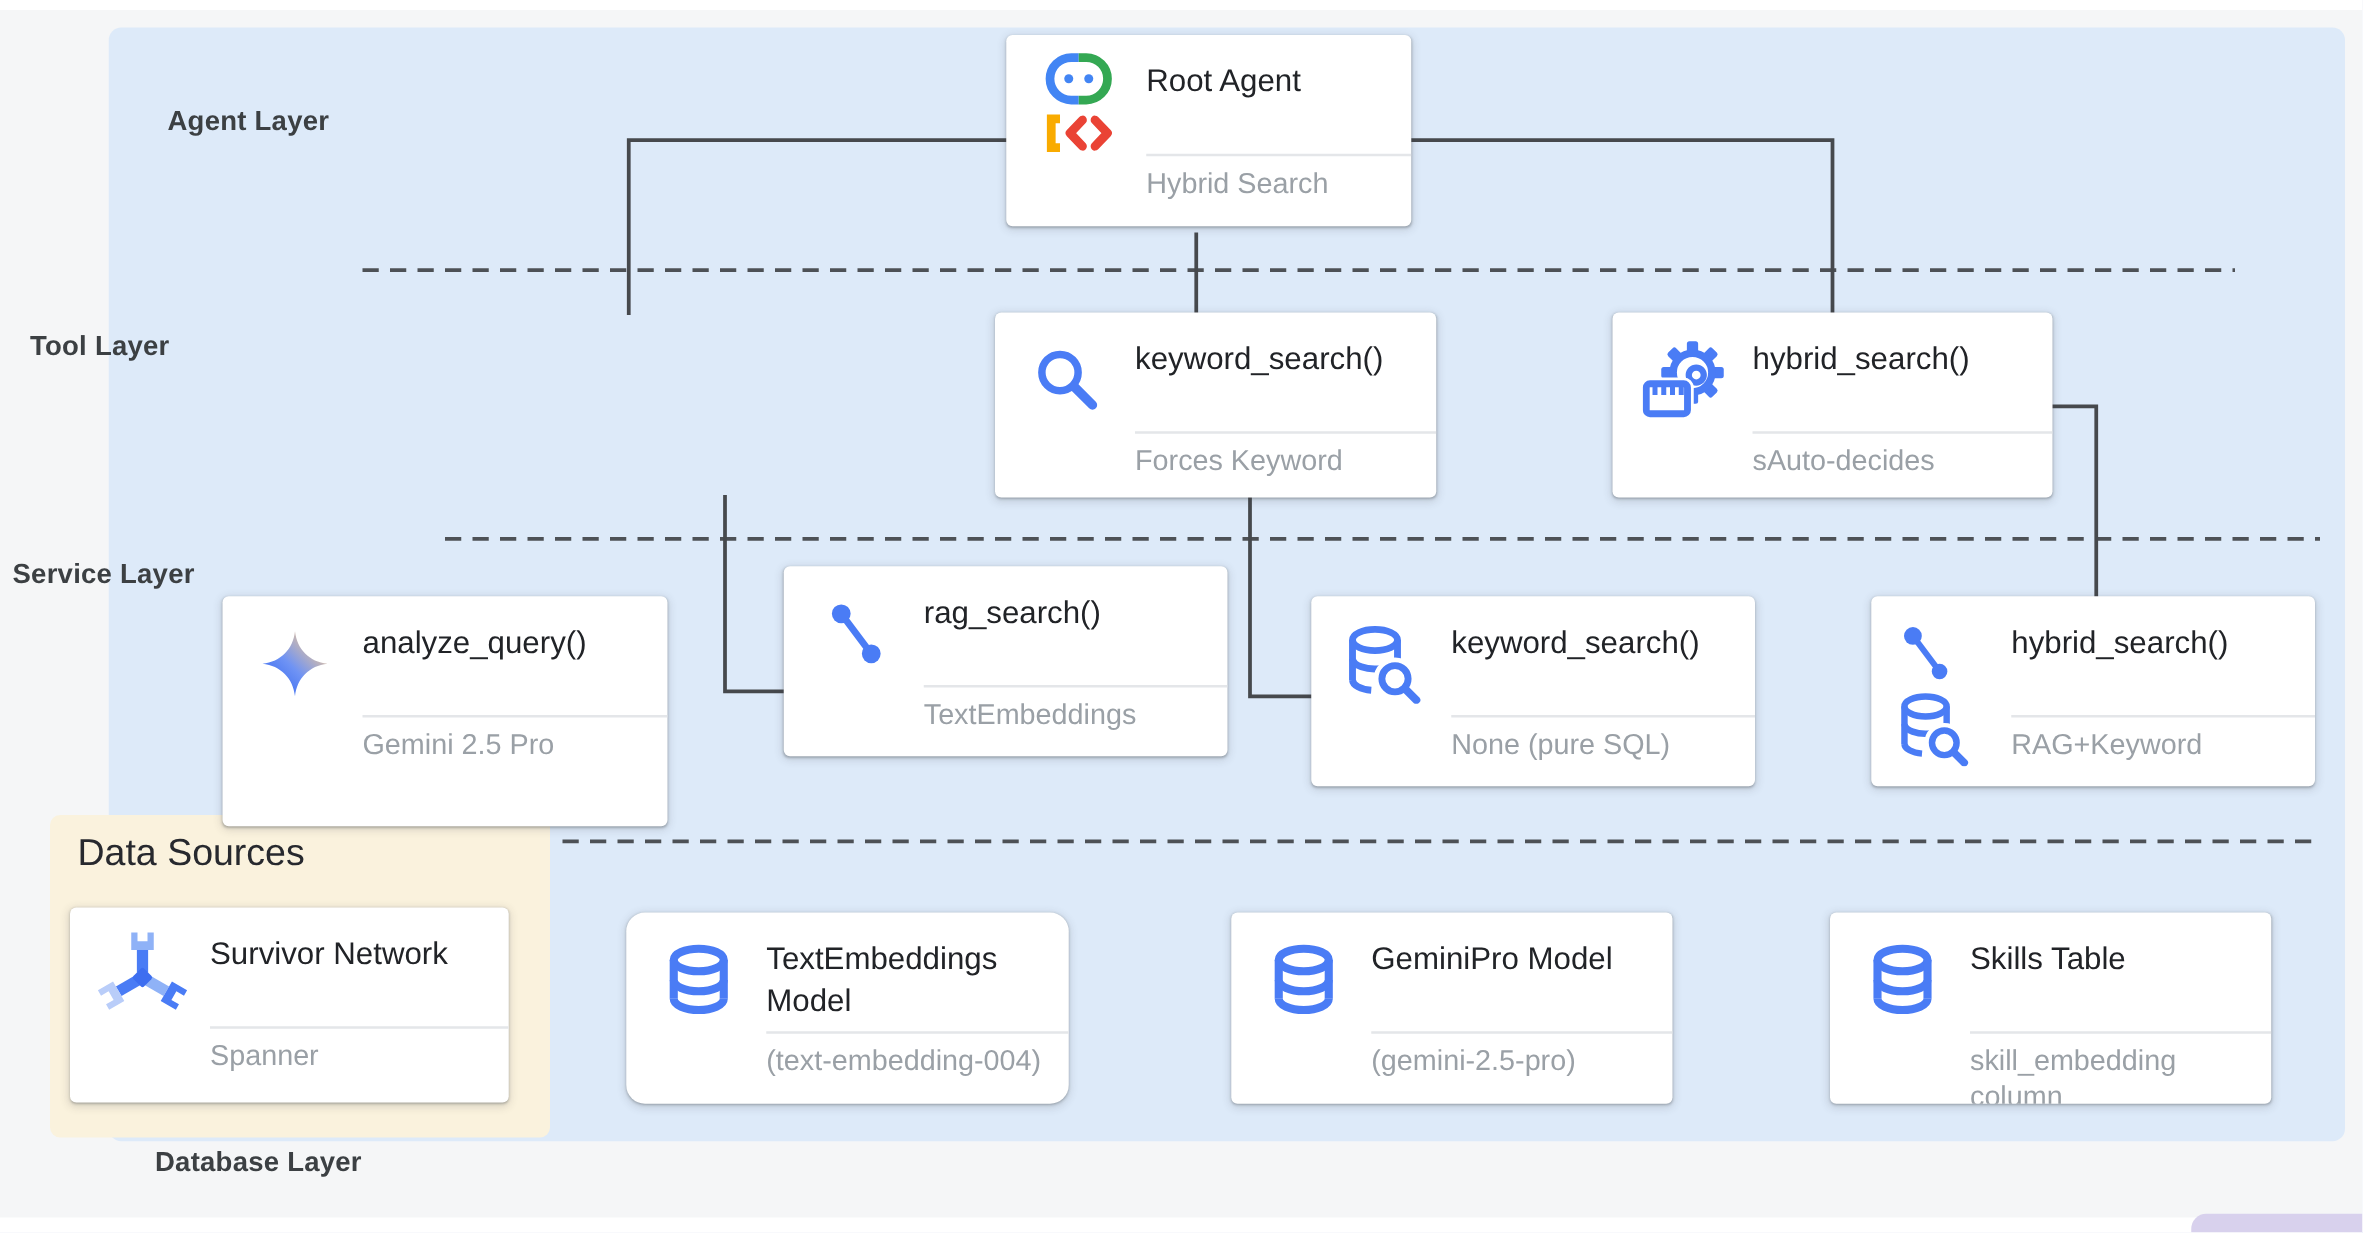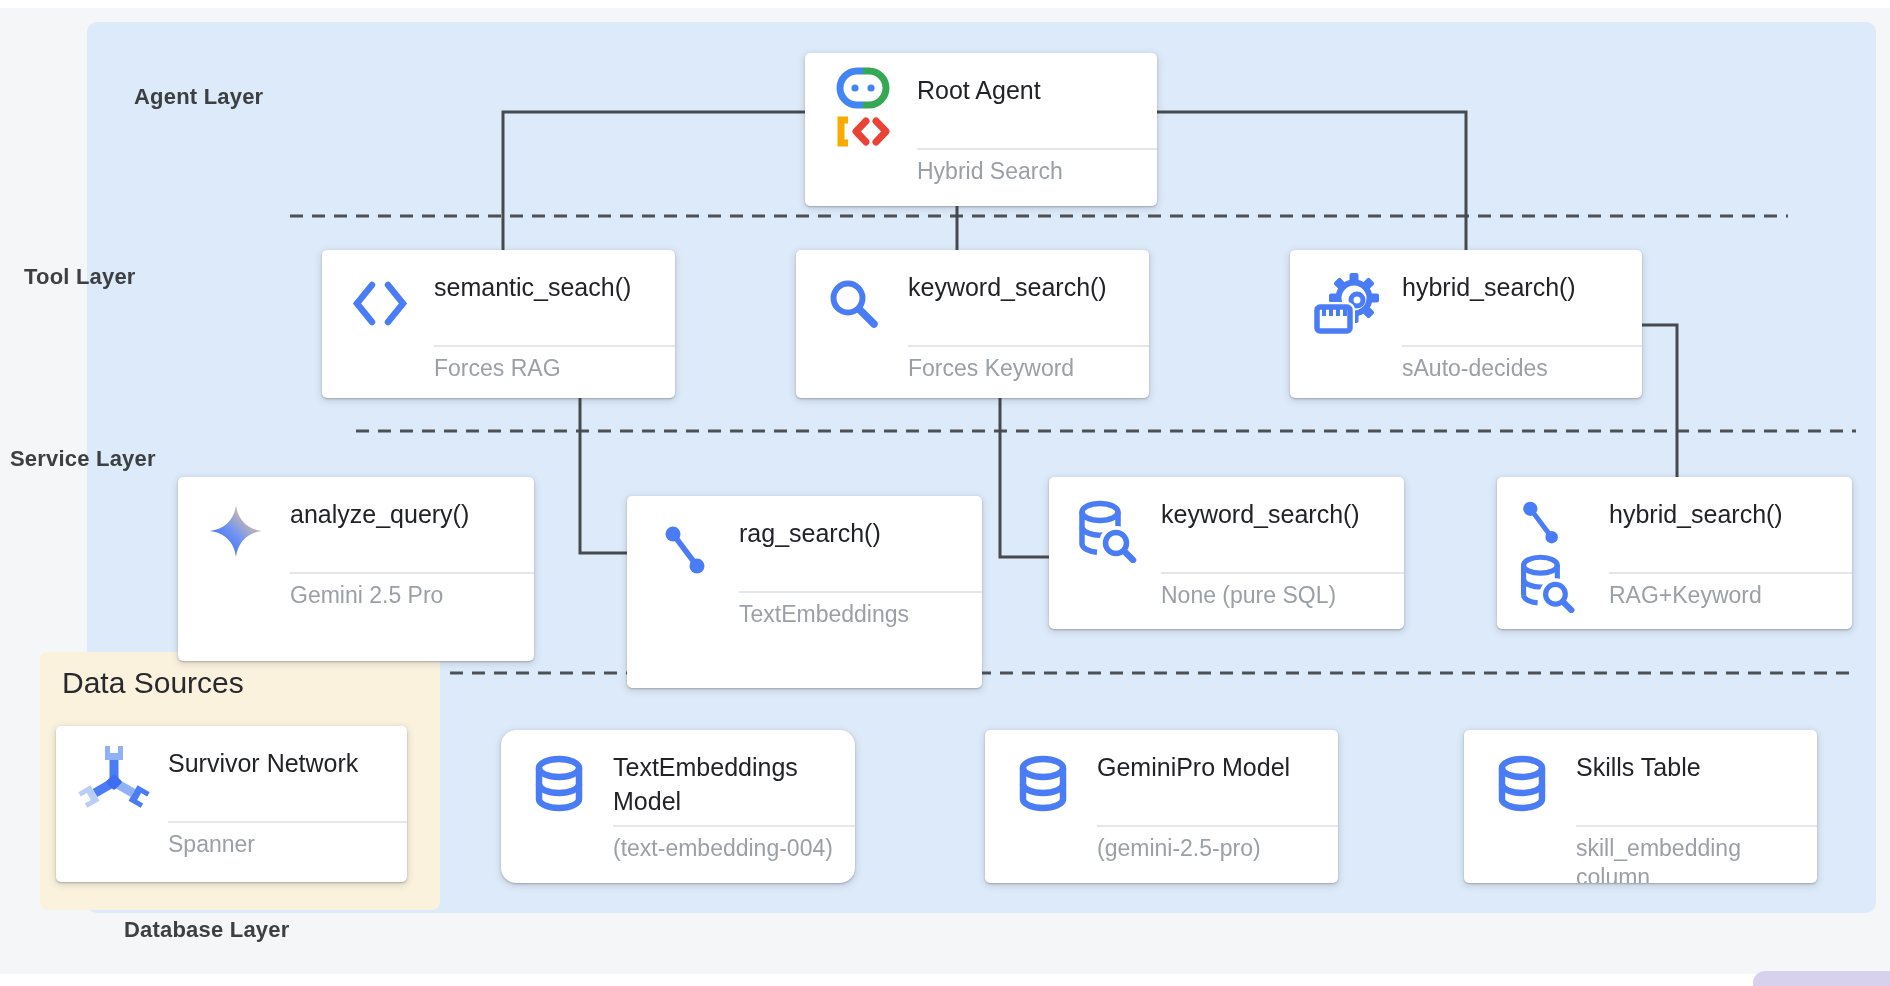--- a/index.html
+++ b/index.html
@@ -25,26 +25,26 @@
   .card{position:absolute;background:#ffffff;border-radius:5px;overflow:hidden;
         box-shadow:0 1px 2px rgba(60,64,67,.32), 0 2px 7px 1px rgba(60,64,67,.16);}
   .card-icon{position:absolute;left:20px;top:18px;width:76px;height:72px;
              display:flex;align-items:center;justify-content:center;}
   .card-icon.tall{top:10px;height:86px;}
   .card-icon.stack{top:12px;height:132px;flex-direction:column;gap:4px;align-items:flex-start;}
   .card-title{position:absolute;left:112px;top:20px;right:10px;font-size:25px;line-height:34px;color:#212327;}
   .card-divider{position:absolute;left:112px;right:0;top:95px;height:2px;background:#e4e6e9;}
   .card-sub{position:absolute;left:112px;top:104px;right:6px;font-size:23px;line-height:29px;color:#9aa0a6;}
   
-  #card-root       {left:805px; top:53px;  width:352px;height:153px;}
+  #card-root       {left:805px; top:28px;  width:324px;height:153px;}
   #card-semantic   {left:322px; top:250px; width:353px;height:148px;}
   #card-keytool    {left:796px; top:250px; width:353px;height:148px;}
   #card-hybtool    {left:1290px;top:250px; width:352px;height:148px;}
   #card-analyze    {left:178px; top:477px; width:356px;height:184px;}
-  #card-rag        {left:627px; top:496px; width:355px;height:192px;}
+  #card-rag        {left:627px; top:453px; width:355px;height:152px;}
   #card-keysvc     {left:1049px;top:477px; width:355px;height:152px;}
   #card-hybsvc     {left:1497px;top:477px; width:355px;height:152px;}
   #card-survivor   {left:56px;  top:726px; width:351px;height:156px;}
   #card-textembed  {left:501px; top:730px; width:354px;height:153px;border-radius:15px;}
   #card-geminipro  {left:985px; top:730px; width:353px;height:153px;}
   #card-skills     {left:1464px;top:730px; width:353px;height:153px;}
 </style>
 </head>
 <body>
 
@@ -82,31 +82,20 @@
         <path d="M17 56 h-7 v23 h7" fill="none" stroke="#f9ab00" stroke-width="7"></path>
         <path d="M35 57 L25 67.5 L35 78" fill="none" stroke="#ea4335" stroke-width="7" stroke-linecap="round" stroke-linejoin="round"></path>
         <path d="M45 57 L55 67.5 L45 78" fill="none" stroke="#ea4335" stroke-width="7" stroke-linecap="round" stroke-linejoin="round"></path>
       </svg>
     </div>
     <div class="card-title">Root Agent</div>
     <div class="card-divider"></div>
     <div class="card-sub">Hybrid Search</div>
   </div>
 
-  <div class="card" id="card-semantic">
-    <div class="card-icon">
-      <svg width="58" height="50" viewBox="0 0 58 50">
-        <path d="M21 6 L6 24.5 L21 43" fill="none" stroke="#4a7cf5" stroke-width="6.5" stroke-linecap="round"></path>
-        <path d="M37 6 L52 24.5 L37 43" fill="none" stroke="#4a7cf5" stroke-width="6.5" stroke-linecap="round"></path>
-      </svg>
-    </div>
-    <div class="card-title">semantic_seach()</div>
-    <div class="card-divider"></div>
-    <div class="card-sub">Forces RAG</div>
-  </div>
 
   <div class="card" id="card-keytool">
     <div class="card-icon">
       <svg width="54" height="54" viewBox="0 0 54 54">
         <circle cx="21" cy="21" r="14.5" fill="none" stroke="#4a7cf5" stroke-width="6"></circle>
         <line x1="32.5" y1="32.5" x2="47" y2="47" stroke="#4a7cf5" stroke-width="7.5" stroke-linecap="round"></line>
       </svg>
     </div>
     <div class="card-title">keyword_search()</div>
     <div class="card-divider"></div>

